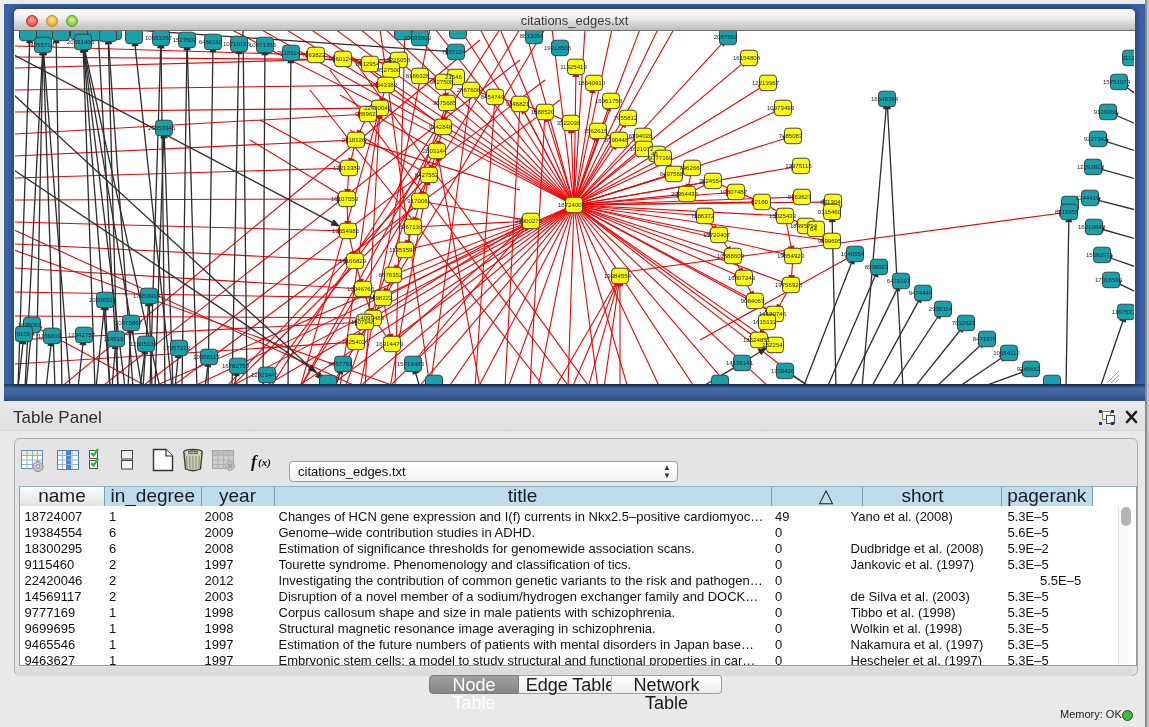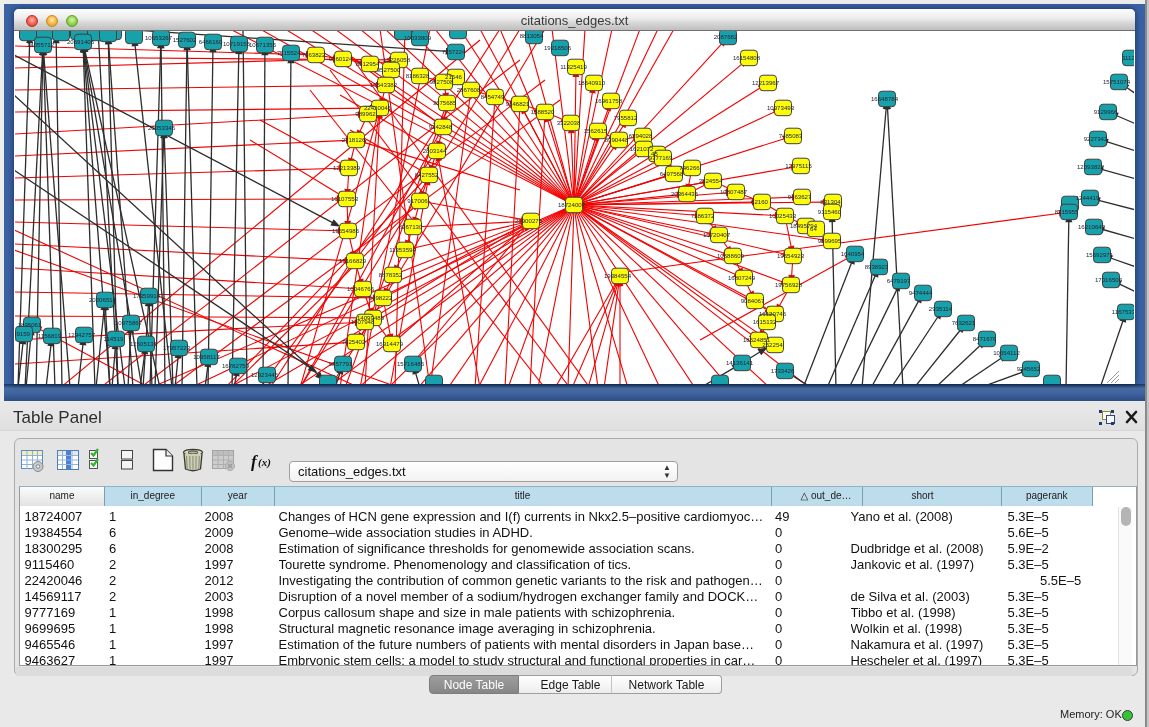--- a/index.html
+++ b/index.html
@@ -22,30 +22,30 @@
 #tablepanel{left:0;top:401px;width:1149px;height:326px;background:#e9e9e9}
 #tphead{left:0;top:0;width:1149px;height:30px;background:linear-gradient(#e9e9e9,#e0e0e0);border-bottom:1px solid #d6d6d6}
 #tptitle{left:13px;top:7px;font-size:17px;color:#2e2e2e}
 #container{left:14px;top:37px;width:1124px;height:238px;background:#e4e4e4;
 border:1px solid #ababab;border-radius:6px}
 #toolbar{left:4px;top:8px;width:1100px;height:32px}
 #combo{left:270px;top:14px;width:389px;height:21px;background:linear-gradient(#ffffff,#f2f2f2);
 border:1px solid #9f9f9f;border-radius:4px;font-size:13px;color:#111;line-height:19px;padding-left:8px}
 #combo .arr{position:absolute;right:6px;top:2px;font-size:8px;color:#333;line-height:8px}
 #tablewrap{left:4px;top:47px;width:1118px;height:180px;background:#fff;border:1px solid #999;border-top:1px solid #8fb2c4;overflow:hidden}
-#thead{left:0;top:0;width:1116px;height:19px;background:#bddcec;font-size:10px;color:#1c1c1c}
+#thead{left:0;top:0;width:1116px;height:19px;background:#bddcec;font-size:19px;color:#1c1c1c}
 #thead .hc{position:absolute;top:0;height:19px;text-align:center;line-height:18px;border-right:1px solid #77a0b4;overflow:hidden}
 #thead .hc.gray{background:linear-gradient(#fbfbfb,#e3e3e3)}
 #tbody{left:0;top:19px;width:1116px;height:161px;font-size:13px;color:#111}
 .row{position:absolute;height:22px;line-height:22px;white-space:nowrap}
 .cell{position:absolute;top:0;height:22px;overflow:hidden}
 #vscroll{left:1098px;top:20px;width:14px;height:159px;background:#fafafa;border-left:1px solid #e3e3e3}
 #vthumb{left:2px;top:0px;width:10px;height:19px;background:#b5b5b5;border-radius:5px}
 #hstrip{left:1px;top:228px;width:1116px;height:9px;background:#dcdcdc}
-#tabs{left:429px;top:274px;width:293px;height:19px;font-size:12px}
+#tabs{left:429px;top:274px;width:293px;height:19px;font-size:18px}
 .tab{position:absolute;top:0;height:19px;text-align:center;line-height:18px;background:linear-gradient(#ffffff,#ededed);border:1px solid #9e9e9e;color:#1a1a1a}
 #tab1{left:0;width:90px;border-radius:4px 0 0 4px;background:linear-gradient(#9e9e9e,#868686);color:#fff;border-color:#7d7d7d}
 #tab2{left:90px;width:104px;border-left:none}
 #tab3{left:182px;width:111px;border-left:1px solid #c4c4c4;border-radius:0 4px 4px 0}
 #memory{left:1060px;top:307px;font-size:11px;color:#222}
 #memdot{left:1122px;top:309px;width:11px;height:11px;border-radius:50%;background:#35c435;border:1px solid #3a3a3a}
 </style></head><body>
 <div class="abs" id="mdi"></div>
 <div class="abs" id="mdiband"></div>
 <div class="abs" id="win">
@@ -908,21 +908,21 @@
             <span class="cell" style="left:184.5px;width:70px">2008</span>
             <span class="cell" style="left:258.5px;width:495px">Changes of HCN gene expression and I(f) currents in Nkx2.5–positive cardiomyoc…</span>
             <span class="cell" style="left:755.0px;width:70px">49</span>
             <span class="cell" style="left:830.5px;width:170px">Yano et al. (2008)</span>
             <span class="cell" style="left:987.5px;width:100px">5.3E–5</span>
           </div>
           <div class="row" style="left:0;top:16px;width:1116px">
             <span class="cell" style="left:4.5px;width:80px">19384554</span>
             <span class="cell" style="left:89.0px;width:90px">6</span>
             <span class="cell" style="left:184.5px;width:70px">2009</span>
-            <span class="cell" style="left:258.5px;width:495px">Genome–wide association studies in ADHD.</span>
+            <span class="cell" style="left:258.5px;width:495px">Genome–wide contribution studies in ADHD.</span>
             <span class="cell" style="left:755.0px;width:70px">0</span>
             <span class="cell" style="left:987.5px;width:100px">5.6E–5</span>
           </div>
           <div class="row" style="left:0;top:32px;width:1116px">
             <span class="cell" style="left:4.5px;width:80px">18300295</span>
             <span class="cell" style="left:89.0px;width:90px">6</span>
             <span class="cell" style="left:184.5px;width:70px">2008</span>
             <span class="cell" style="left:258.5px;width:495px">Estimation of significance thresholds for genomewide association scans.</span>
             <span class="cell" style="left:755.0px;width:70px">0</span>
             <span class="cell" style="left:830.5px;width:170px">Dudbridge et al. (2008)</span>

